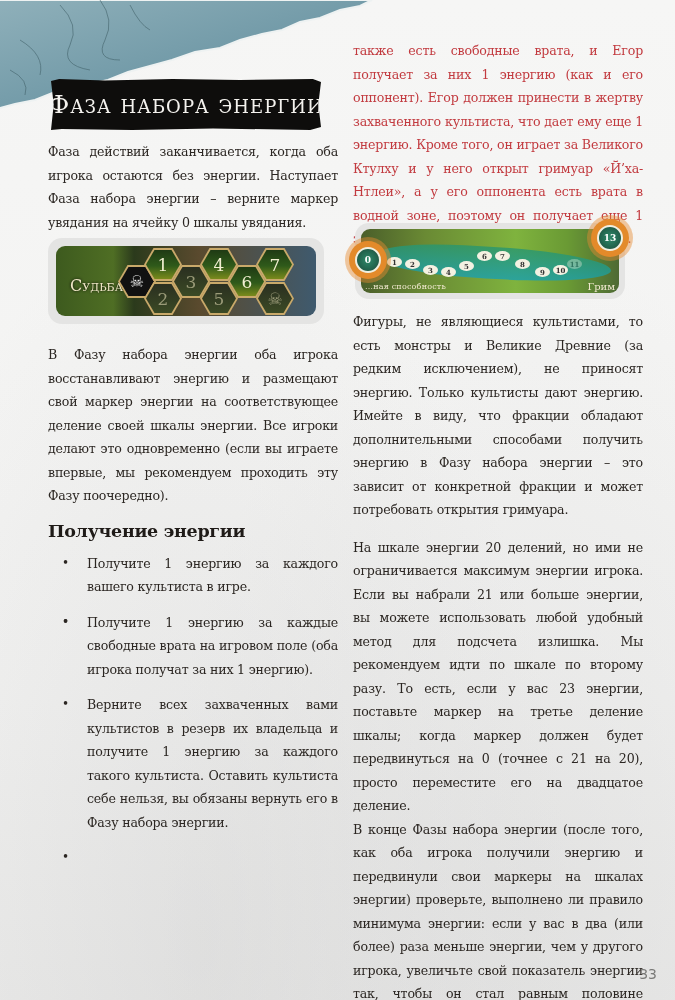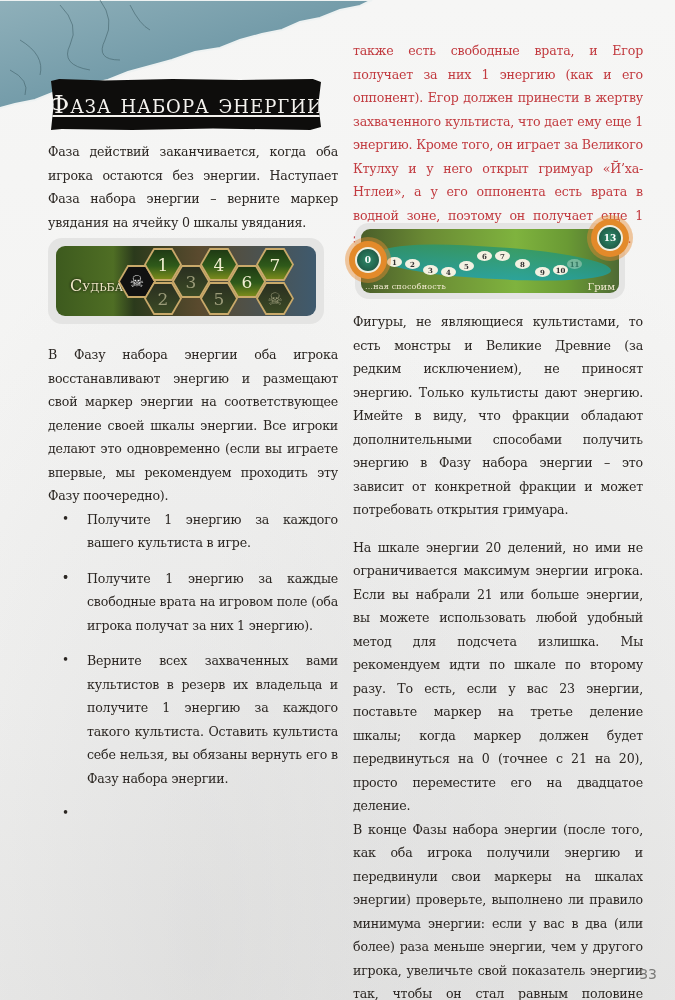--- a/index.html
+++ b/index.html
@@ -20,21 +20,21 @@
       position: absolute; left: 0; top: 0; width: 380px; height: 115px;
     }
     .title-box {
       position: absolute; left: 51px; top: 79px; width: 270px; height: 51px;
       background: #0e0d0c;
       clip-path: polygon(0 4%, 3% 0, 20% 3%, 45% 0, 70% 2%, 97% 0, 100% 6%, 99% 50%, 100% 94%, 96% 100%, 60% 97%, 30% 100%, 4% 98%, 0 100%, 1% 50%);
       display: flex; align-items: center; justify-content: center;
     }
     .title-text {
       color: #f4f2ee; font-family: "DejaVu Serif", serif; font-size: 25px;
-      letter-spacing: 1px; font-variant: small-caps; white-space: nowrap; text-decoration: underline;
+      letter-spacing: 1px; font-variant: small-caps; white-space: nowrap;
     }
     .col { position: absolute; width: 290px; }
     .col.left { left: 48px; }
     .col.right { left: 353px; }
     .p {
       font-size: 12.6px; line-height: 23.5px; text-align: justify; margin: 0;
       letter-spacing: -0.2px;
     }
     .p.red { color: #c23a3f; }
     .h2 {
@@ -170,20 +170,21 @@
         <span>7</span>
       </div>
     <div class="hex dark" style="left:200px; top:36px;">
         <span>☠</span>
       </div>
   </div>
 </div>
 
 <div class="col left" style="top:343px;">
   <p class="p">В Фазу набора энергии оба игрока восстанавливают энергию и размещают свой маркер энергии на соответствующее деление своей шкалы энергии.  Все игроки делают это одновременно (если вы играете впервые, мы рекомендуем проходить эту Фазу поочередно).</p>
+  <h2 class="h2" style="margin-top:12px; margin-bottom:10px;">Получение энергии</h2>
   <ul class="bullets">
     <li><span class="dot">•</span><span>Получите 1 энергию за каждого вашего культиста в игре.</span></li>
     <li><span class="dot">•</span></li>
     <li><span class="dot">•</span><span>Получите 1 энергию за каждые свободные врата на игровом поле (оба игрока получат за них 1 энергию).</span></li>
     <li><span class="dot">•</span><span>Верните всех захваченных вами культистов в резерв их владельца и получите 1 энергию за каждого такого культиста. Оставить культиста себе нельзя, вы обязаны вернуть его в Фазу набора энергии.</span></li>
     <li><span class="dot">•</span></li>
   </ul>
 
 </div>
 

